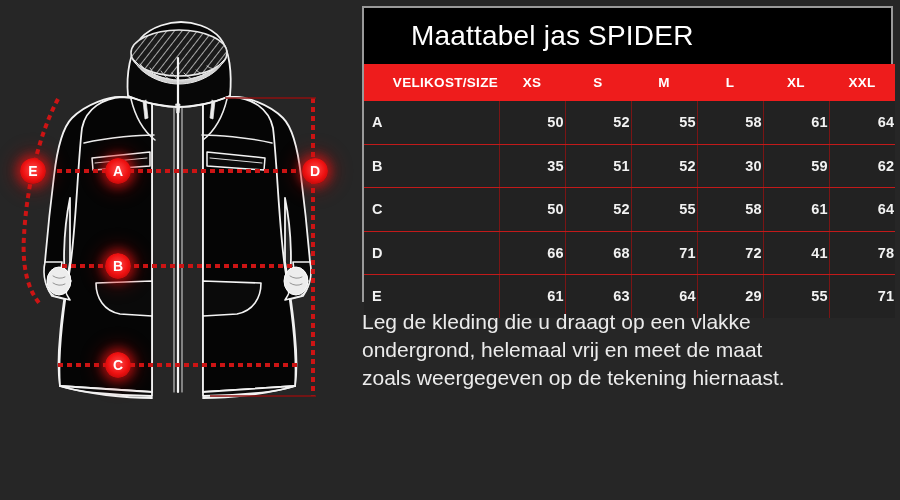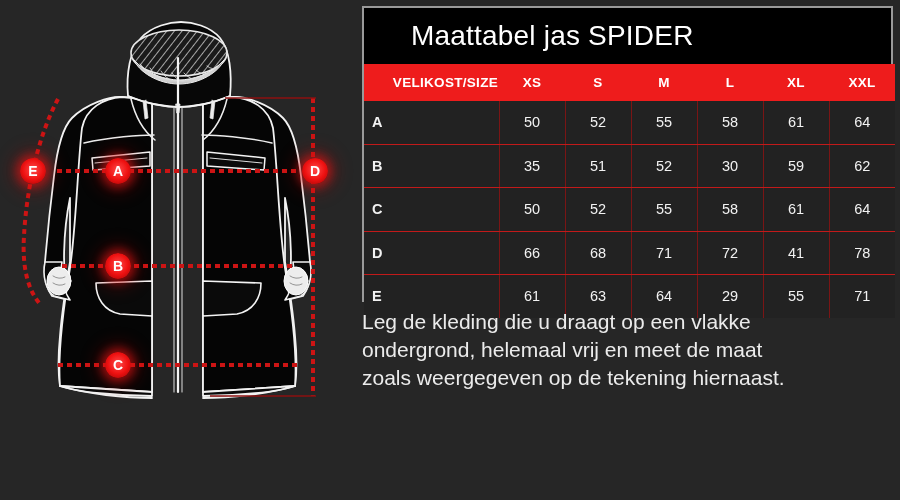--- a/index.html
+++ b/index.html
@@ -53,23 +53,23 @@
   }
   #size-table th{
     background:#ee1c1c;color:#ffffff;
     font-size:13.5px;font-weight:bold;
     height:35px;
     letter-spacing:.3px;
   }
   #size-table th.col-label{text-align:right;padding-left:24px;}
   #size-table td{
     background:#222222;color:#f2f2f2;
-    font-size:14.5px;font-weight:normal;
+    font-size:14.5px;font-weight:bold;
     height:40.5px;
-    text-align:center;
+    text-align:right;
     border-right:1px solid #7a1515;
     border-bottom:1px solid #c21a1a;
   }
   #size-table tr:last-child td{border-bottom:none;}
   #size-table td.col-label{
     text-align:left;padding-left:8px;font-weight:bold;
   }
   #size-table td:last-child{border-right:none;}
   #size-table col.c0{width:135px;}
   #size-table col.cn{width:66px;}

